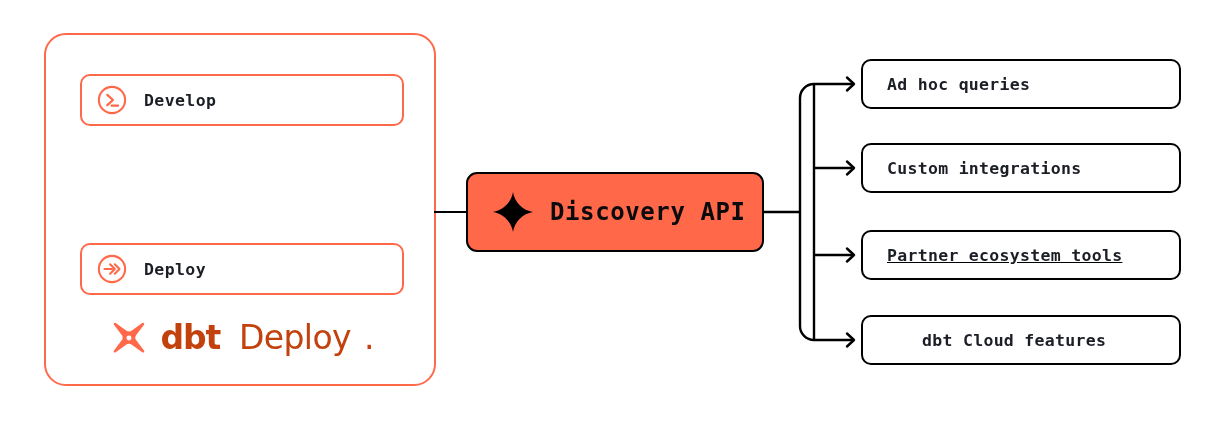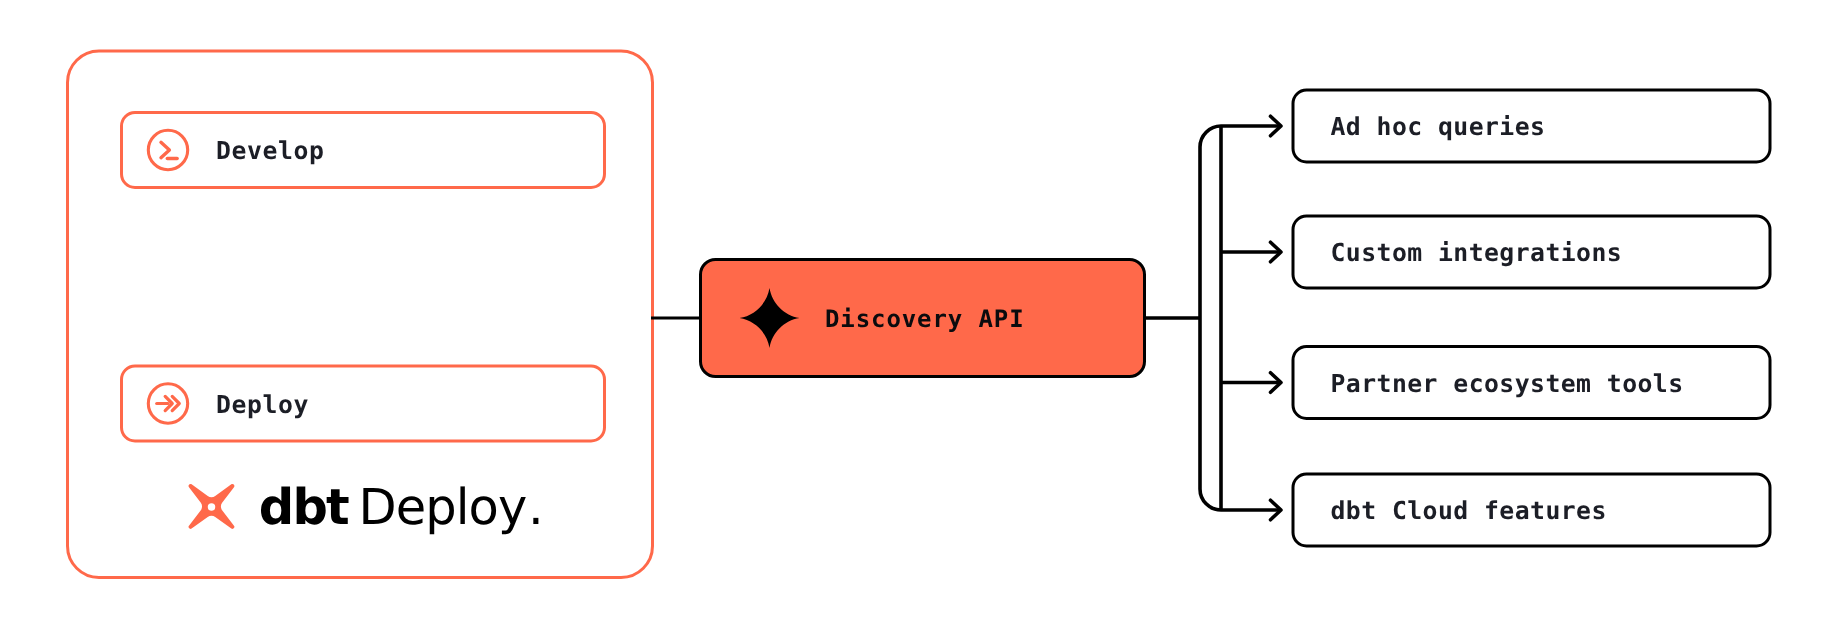--- a/index.html
+++ b/index.html
@@ -79,25 +79,26 @@
   #dbt-logo-icon {
     width: 46px;
     height: 46px;
     display: block;
     flex: 0 0 auto;
   }
   #dbt-wordmark {
     margin-left: 9px;
     font-family: "DejaVu Sans", sans-serif;
     font-size: 33px;
-    color: #000000;
+    color: #c2410c;
     line-height: 1;
     white-space: nowrap;
     display: flex;
     align-items: baseline;
+    gap: 12px;
   }
   .wm-strong { font-weight: 700; letter-spacing: -1.2px; }
   .wm-light  { font-weight: 400; letter-spacing: -0.6px; margin-left: 7px; }
   .wm-dot    { font-weight: 400; font-size: 33px; margin-left: 1px; }
 
   
   #link-left-center {
     position: absolute;
     left: 434px;
     top: 211px;
@@ -123,21 +124,21 @@
   #sparkle-icon {
     width: 44px;
     height: 44px;
     margin-left: 23px;
     flex: 0 0 auto;
     display: block;
   }
   #discovery-api-label {
     margin-left: 15px;
     font-family: "DejaVu Sans Mono", monospace;
-    font-size: 16px;
+    font-size: 24px;
     font-weight: 700;
     color: #0B0B0E;
     letter-spacing: 0.6px;
     white-space: nowrap;
   }
 
   
   #fanout-connector {
     position: absolute;
     left: 762px;
@@ -155,22 +156,22 @@
     height: 50px;
     box-sizing: border-box;
     border: 2px solid #000000;
     border-radius: 10px;
     background: #ffffff;
     display: flex;
     align-items: center;
   }
   #consumer-0 { top: 59px; }
   #consumer-1 { top: 143px; }
-  #consumer-2 { top: 230px; }
-  #consumer-3 { top: 315px; }
+  #consumer-2 { top: 230px; text-decoration: underline; }
+  #consumer-3 { top: 315px; padding-left: 35px; }
 
   .consumer-label {
     margin-left: 24px;
     font-family: "DejaVu Sans Mono", monospace;
     font-size: 16.5px;
     font-weight: 700;
     color: #1C1E26;
     letter-spacing: 0.3px;
     white-space: nowrap;
   }

